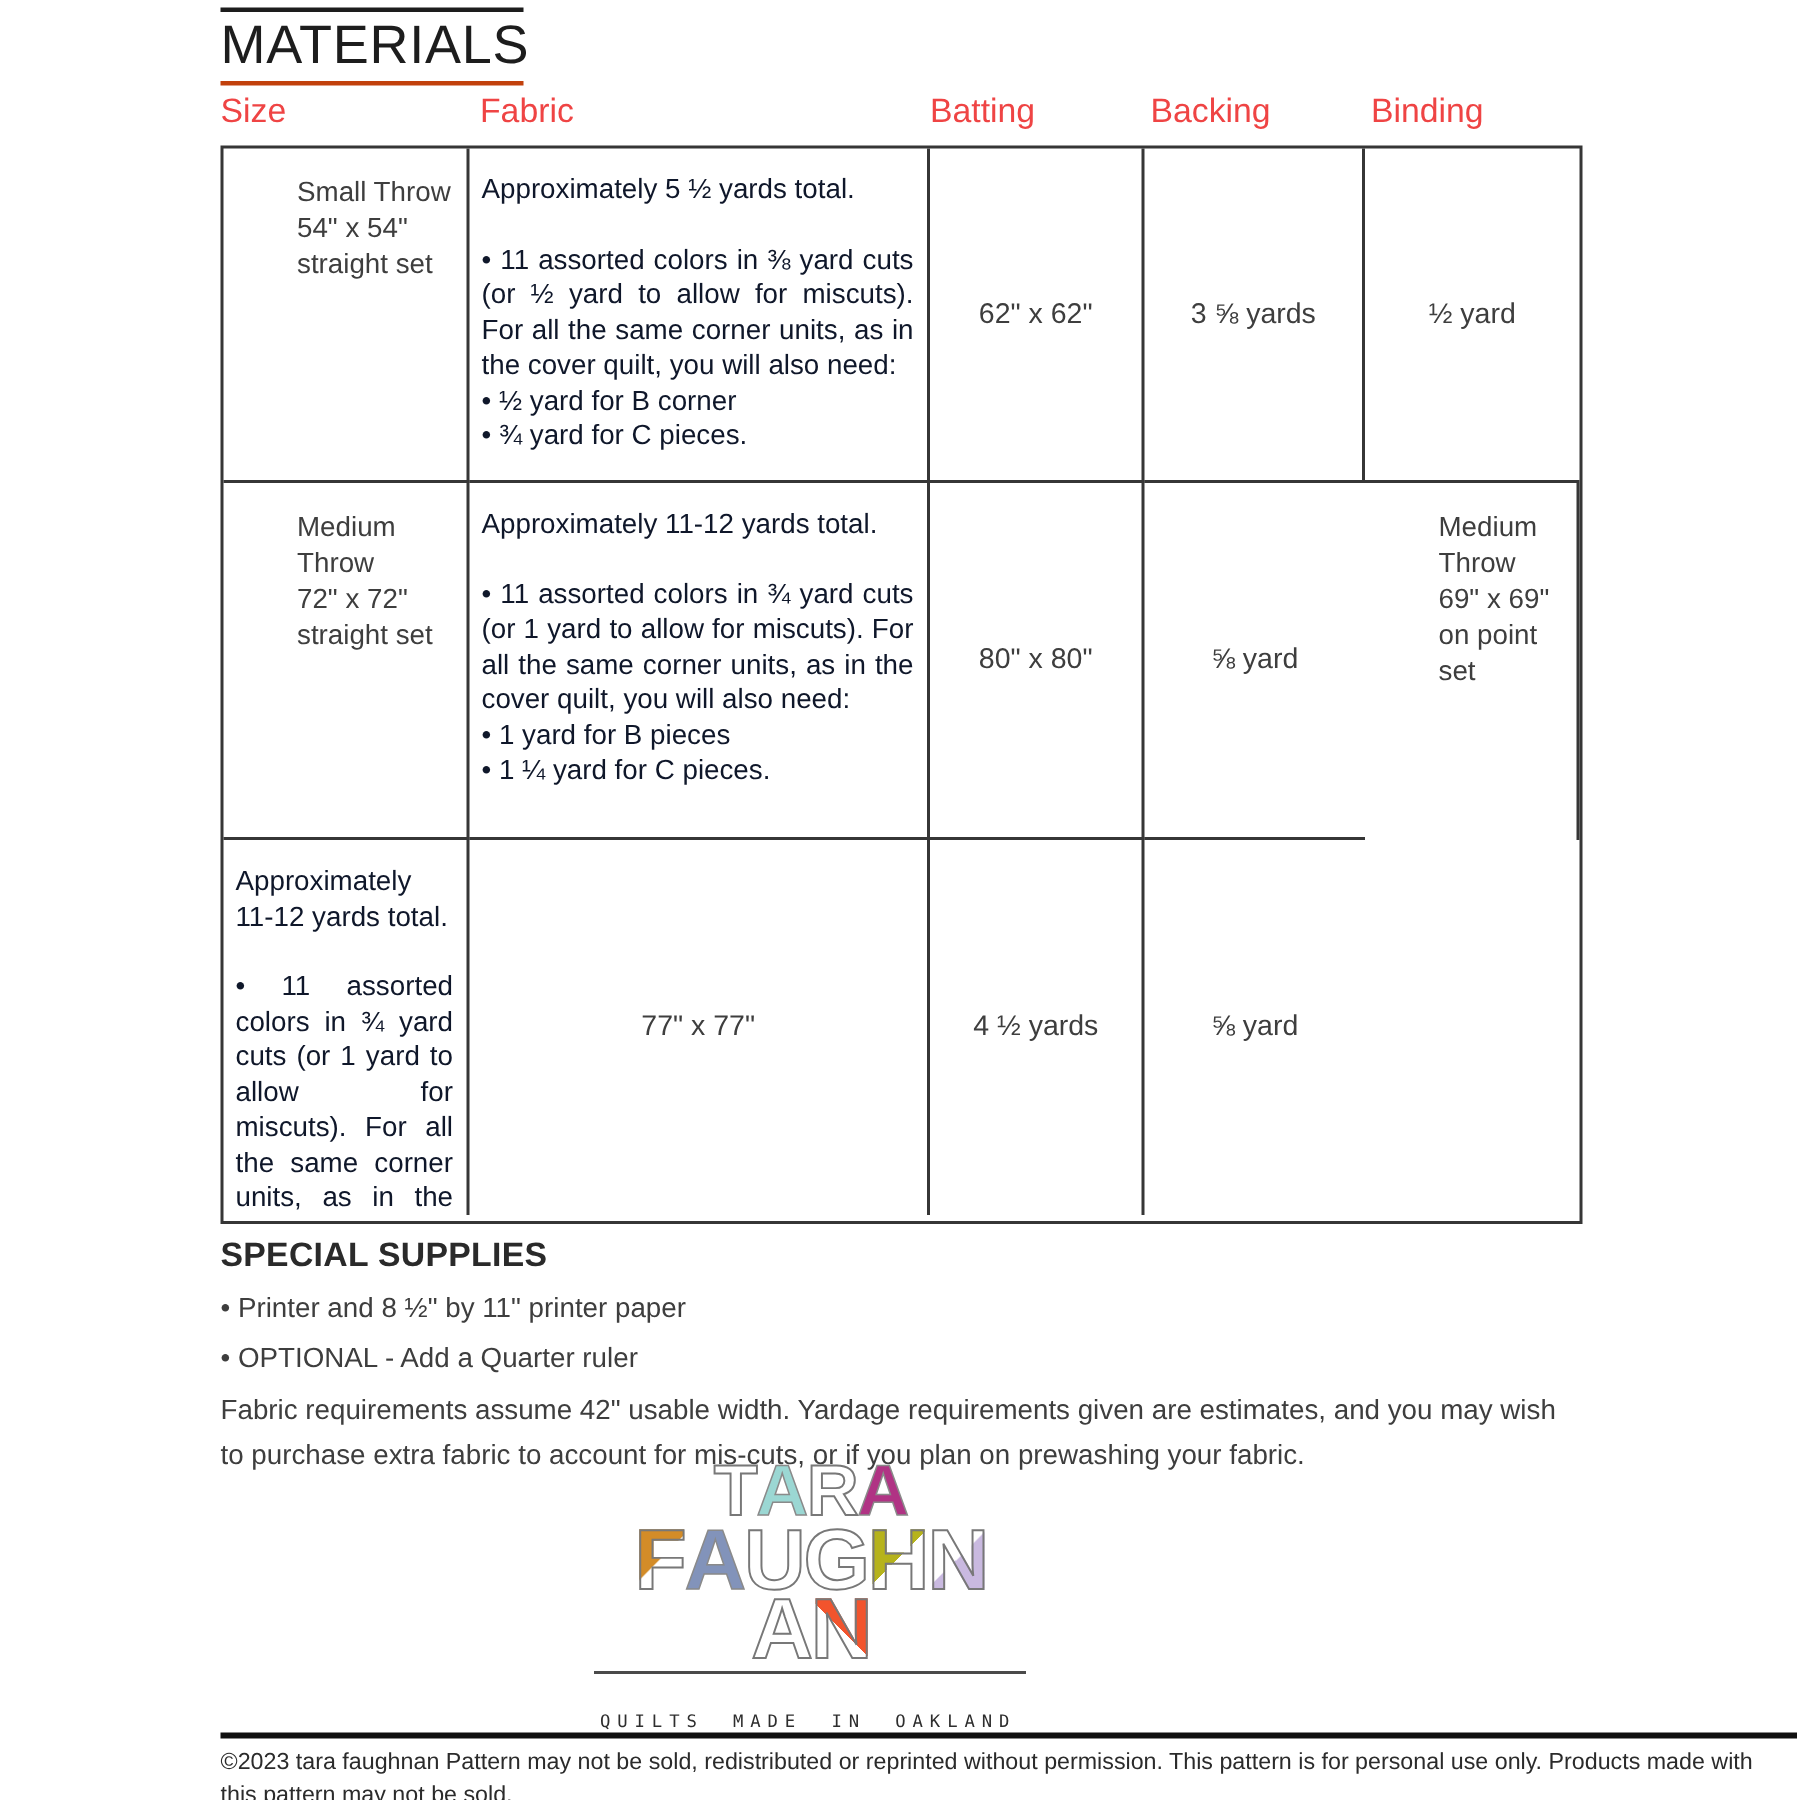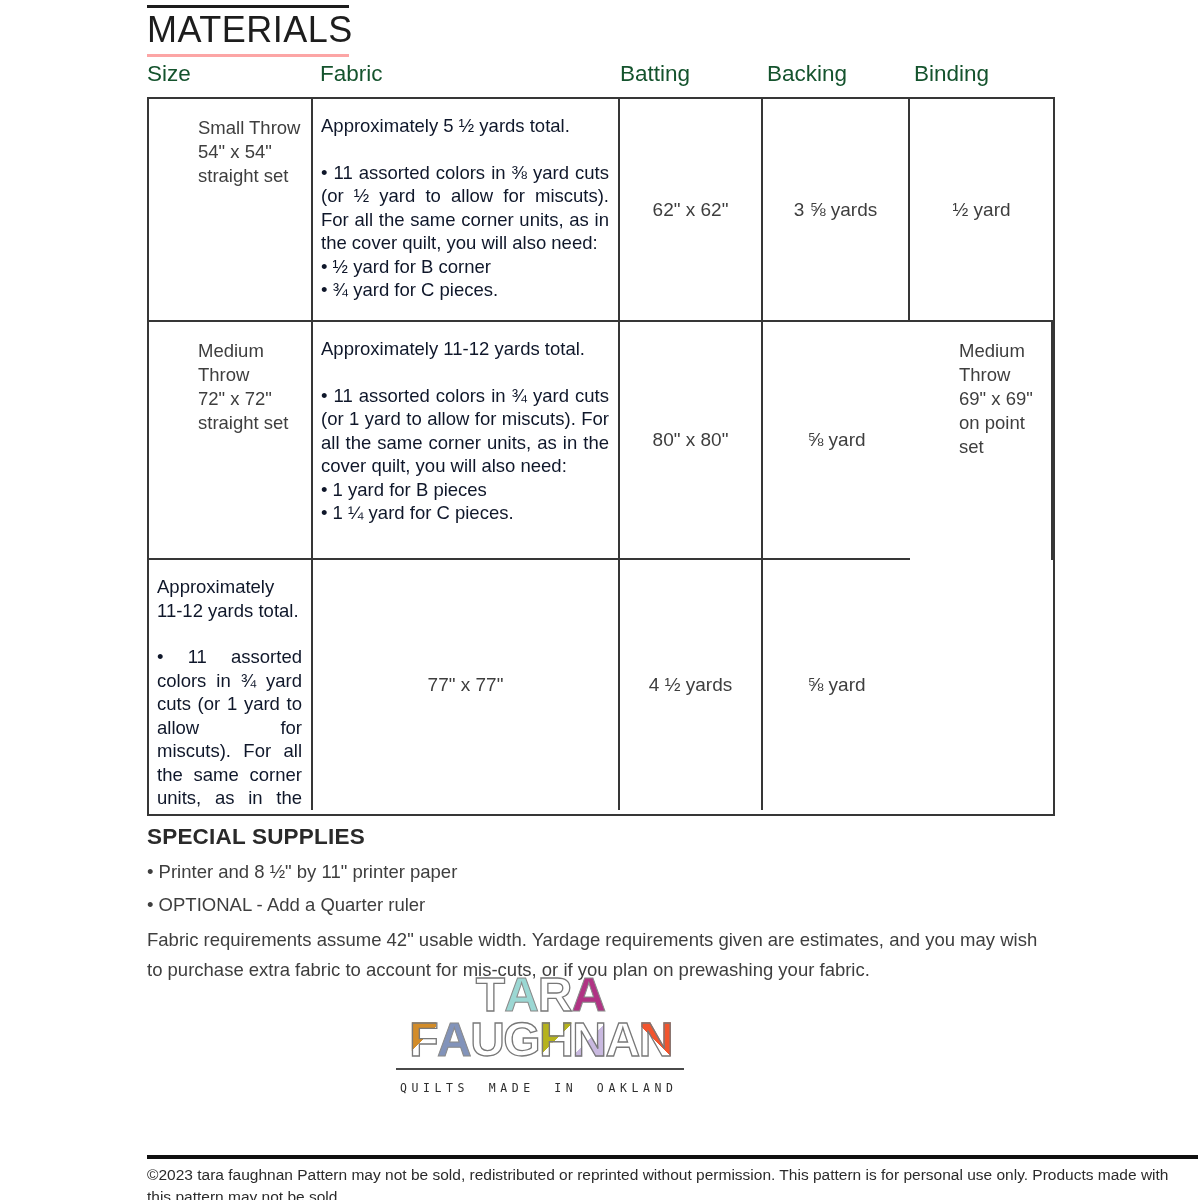--- a/index.html
+++ b/index.html
@@ -1,26 +1,26 @@
 <!DOCTYPE html>
 <html><head>
 <meta charset="utf-8">
 <style>
   html,body { margin:0; padding:0; background:#ffffff; }
   body { width:1200px; height:1200px; font-family:"Liberation Sans", sans-serif; color:#3a3a3a; }
   .page { position:relative; width:1200px; height:1200px; background:#ffffff; overflow:hidden; }
 
   
   .title-block { position:absolute; left:147px; top:5px; width:202px;
-                 border-top:3px solid #1d1d1d; border-bottom:3px solid #fca5a5;
+                 border-top:3px solid #1d1d1d; border-bottom:3px solid #c2410c;
                  padding:3px 0 5px 0; }
   .title-text { font-size:36px; letter-spacing:0.5px; color:#1d1d1d; line-height:38px; }
 
   
-  .col-header { position:absolute; top:61px; font-size:22.5px; color:#14532d; }
+  .col-header { position:absolute; top:61px; font-size:22.5px; color:#ef4444; }
   .h-size    { left:147px; }
   .h-fabric  { left:320px; }
   .h-batting { left:620px; }
   .h-backing { left:767px; }
   .h-binding { left:914px; }
 
   
   .mat-table { position:absolute; left:147px; top:97px; width:908px; height:719px;
                box-sizing:border-box; border:2px solid #363636;
                display:grid;
@@ -42,29 +42,29 @@
 
   
   .supplies { position:absolute; left:147px; top:824px; width:900px; }
   .supplies-heading { font-size:22.5px; font-weight:bold; letter-spacing:0.2px; color:#2a2a2a; }
   .supply-item { font-size:18.5px; margin-top:11px; color:#3e3e3e; }
   .supplies-note { margin-top:9px; width:895px; font-size:18.5px; line-height:30px; color:#3e3e3e; }
 
   
   .logo { position:absolute; left:404px; top:973px; width:272px; text-align:center; }
   .logo-line1 { font-size:48px; font-weight:bold; letter-spacing:-2px; line-height:44px; height:46px; }
-  .logo-line2 { font-size:48px; font-weight:bold; letter-spacing:-2.5px; line-height:46px; margin-top:-2px; }
+  .logo-line2 { font-size:57px; font-weight:bold; letter-spacing:-2.5px; line-height:46px; margin-top:-2px; }
   .lg { display:inline-block; padding:0 0.5px; }
   .lg-outline { color:#ffffff; -webkit-text-stroke:1.3px #787878; }
   .lg-solid   { -webkit-text-stroke:1px #8a8a8a; }
   .lg-diag-tl, .lg-diag-tr, .lg-diag-br, .lg-diag-bl {
       -webkit-background-clip:text; background-clip:text; color:transparent;
       -webkit-text-stroke:1.3px #787878; }
   .logo-divider { border-top:2px solid #4a4a4a; margin:5px -8px 0 -8px; }
-  .logo-tagline { margin-top:11px; margin-left:-4px; font-family:"DejaVu Sans Mono", monospace;
+  .logo-tagline { margin-top:24px; margin-left:-4px; font-family:"DejaVu Sans Mono", monospace;
                   font-size:11.5px; letter-spacing:4.6px; word-spacing:8px;
                   color:#2e2e2e; white-space:nowrap; }
 
   
   .footer { position:absolute; left:147px; top:1155px; width:1051px; }
   .footer-line { border-top:4px solid #101010; }
   .footer-text { margin-top:5px; width:1022px; font-size:15.5px; line-height:21.5px; color:#2b2b2b; }
 </style>
 </head>
 <body>

